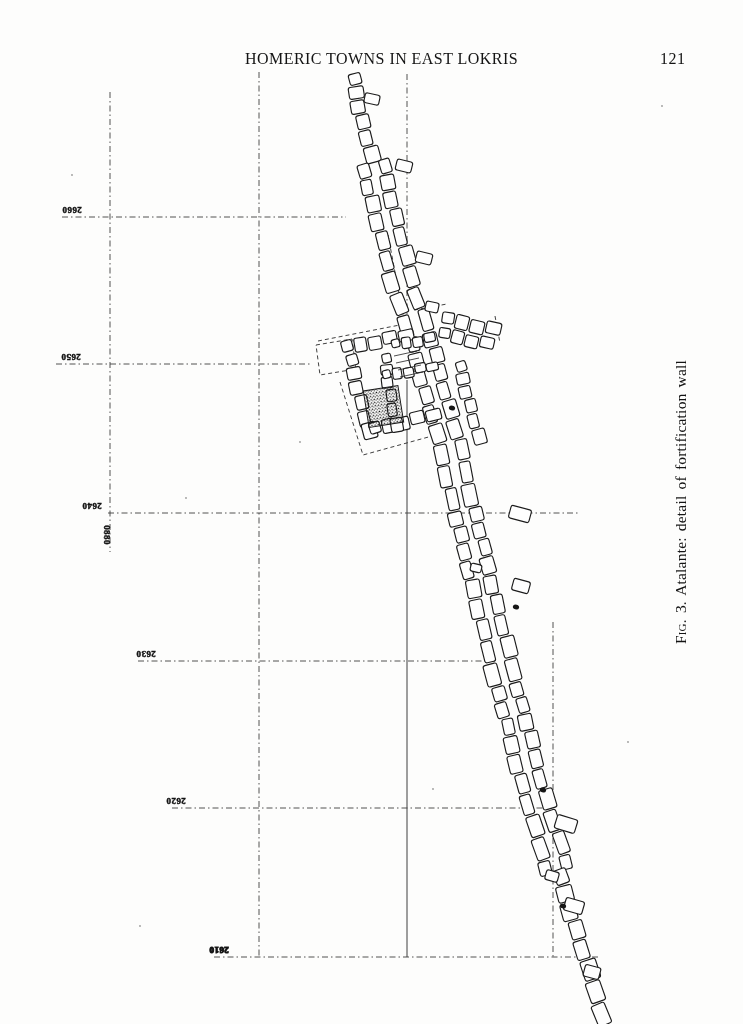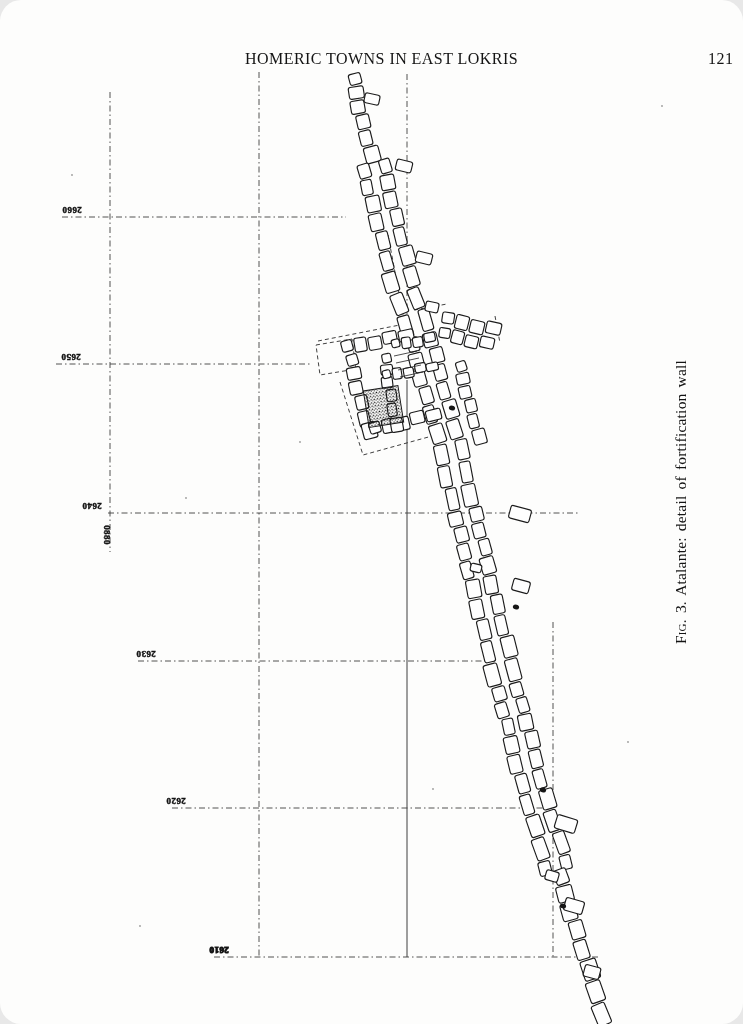--- a/index.html
+++ b/index.html
@@ -1,27 +1,27 @@
 <!DOCTYPE html>
 <html><head>
 <meta charset="utf-8">
 <style>
   html,body{margin:0;padding:0;background:#e8e8e8;}
   .page{
     position:relative;width:743px;height:1024px;margin:0 auto;
     background:#fdfdfc;overflow:hidden;
-    font-family:"Liberation Serif",serif;color:#141414;border-radius:21px;
+    font-family:"Liberation Serif",serif;color:#141414;
   }
   .hdr-title{
     position:absolute;left:245px;top:50px;
     font-size:16px;letter-spacing:.45px;white-space:nowrap;
   }
   .hdr-pageno{
     position:absolute;left:660px;top:50px;
-    font-size:16px;letter-spacing:.5px;margin-left:48px;
+    font-size:16px;letter-spacing:.5px;
   }
   .fig-caption{
     position:absolute;left:681px;top:502px;
     transform:translate(-50%,-50%) rotate(-90deg);
     white-space:nowrap;font-size:15.5px;word-spacing:2px;letter-spacing:.2px;
   }
   .sc{font-variant:small-caps;}
   
   svg{position:absolute;left:0;top:0;}
   .grid{stroke:#3f3f3f;stroke-width:.9;stroke-dasharray:6 3 1.5 3;fill:none;}

